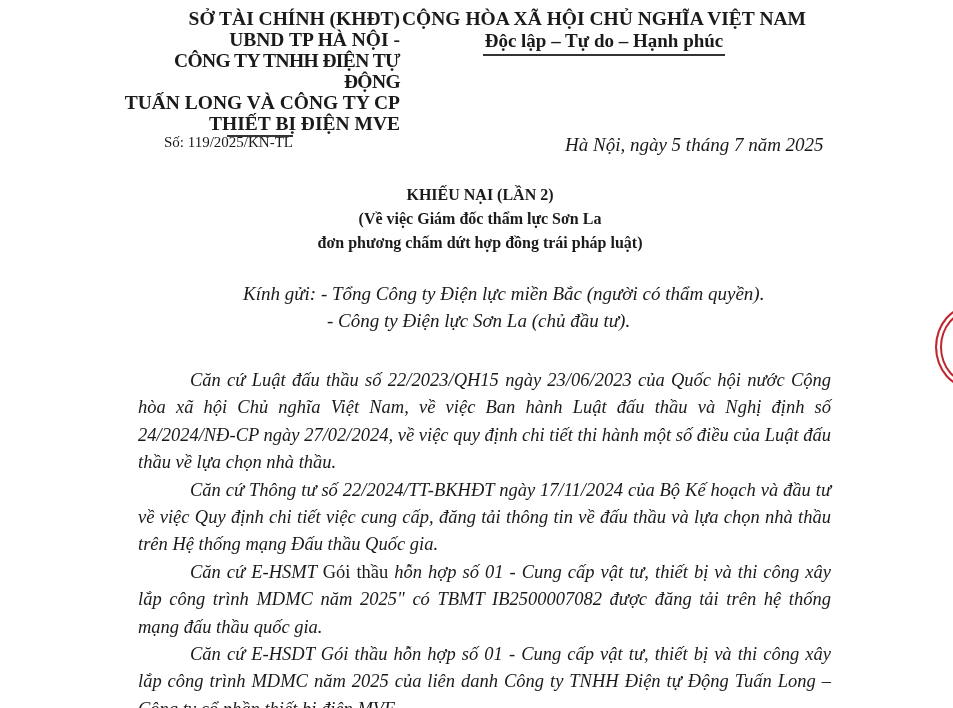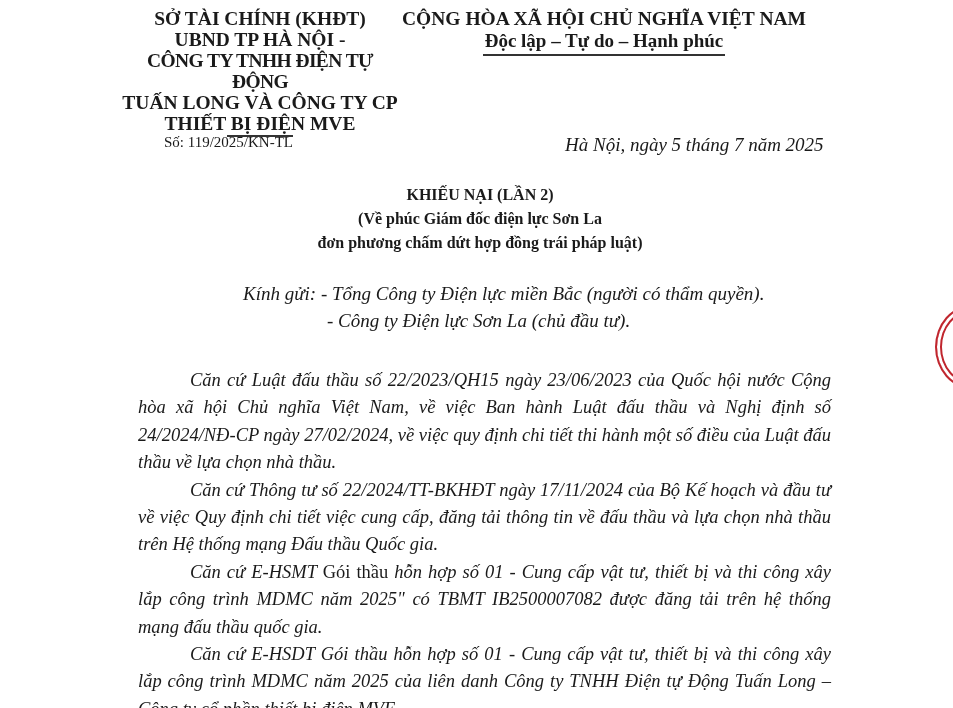--- a/index.html
+++ b/index.html
@@ -8,21 +8,21 @@
     background:#ffffff;
     font-family:"Liberation Serif", "DejaVu Serif", serif;
     color:#1a1a1a;
     position:relative;
   }
   .abs { position:absolute; white-space:nowrap;font-style:italic; }
   .hdr-left {
     position:absolute; left:120px; top:8px; width:280px;
     text-align:center; font-weight:bold; font-size:19.5px; line-height:21px;
   }
-  .hdr-left .line { display:block; }
+  .hdr-left .line { display:block;text-align:right; }
   .hdr-left .underline {
     display:block; width:66px; height:1.5px; background:#333; margin:1px auto 0;
   }
   .so {
     position:absolute; left:164px; top:134px; font-size:15px;
   }
   .hdr-right {
     position:absolute; left:394px; top:8px; width:420px;
     text-align:center; font-weight:bold;
   }
@@ -68,21 +68,21 @@
 
 <div class="hdr-right">
   <span class="country">CỘNG HÒA XÃ HỘI CHỦ NGHĨA VIỆT NAM</span>
   <span class="motto">Độc lập – Tự do – Hạnh phúc</span>
   <span class="underline"></span>
 </div>
 <div class="place-date">Hà Nội, ngày 5 tháng 7 năm 2025</div>
 
 <div class="title-block">
   <span>KHIẾU NẠI (LẦN 2)</span>
-  <span>(Về phúc Giám đốc điện lực Sơn La</span>
+  <span>(Về việc Giám đốc thẩm lực Sơn La</span>
   <span>đơn phương chấm dứt hợp đồng trái pháp luật)</span>
 </div>
 
 <div class="recipient abs" style="left:243px; top:283px;">Kính gửi: - Tổng Công ty Điện lực miền Bắc (người có thẩm quyền).</div>
 <div class="recipient abs" style="left:327px; top:310px;">- Công ty Điện lực Sơn La (chủ đầu tư).</div>
 
 <div class="body">
   <p>Căn cứ Luật đấu thầu số 22/2023/QH15 ngày 23/06/2023 của Quốc hội nước Cộng hòa xã hội Chủ nghĩa Việt Nam, về việc Ban hành Luật đấu thầu và Nghị định số 24/2024/NĐ-CP ngày 27/02/2024, về việc quy định chi tiết thi hành một số điều của Luật đấu thầu về lựa chọn nhà thầu.</p>
   <p>Căn cứ Thông tư số 22/2024/TT-BKHĐT ngày 17/11/2024 của Bộ Kế hoạch và đầu tư về việc Quy định chi tiết việc cung cấp, đăng tải thông tin về đấu thầu và lựa chọn nhà thầu trên Hệ thống mạng Đấu thầu Quốc gia.</p>
   <p><span>Căn cứ E-HSMT </span><span class="upright">Gói thầu </span><span>hỗn hợp số 01 - Cung cấp vật tư, thiết bị và thi công xây lắp công trình MDMC năm 2025" có TBMT IB2500007082 được đăng tải trên hệ thống mạng đấu thầu quốc gia.</span></p>

